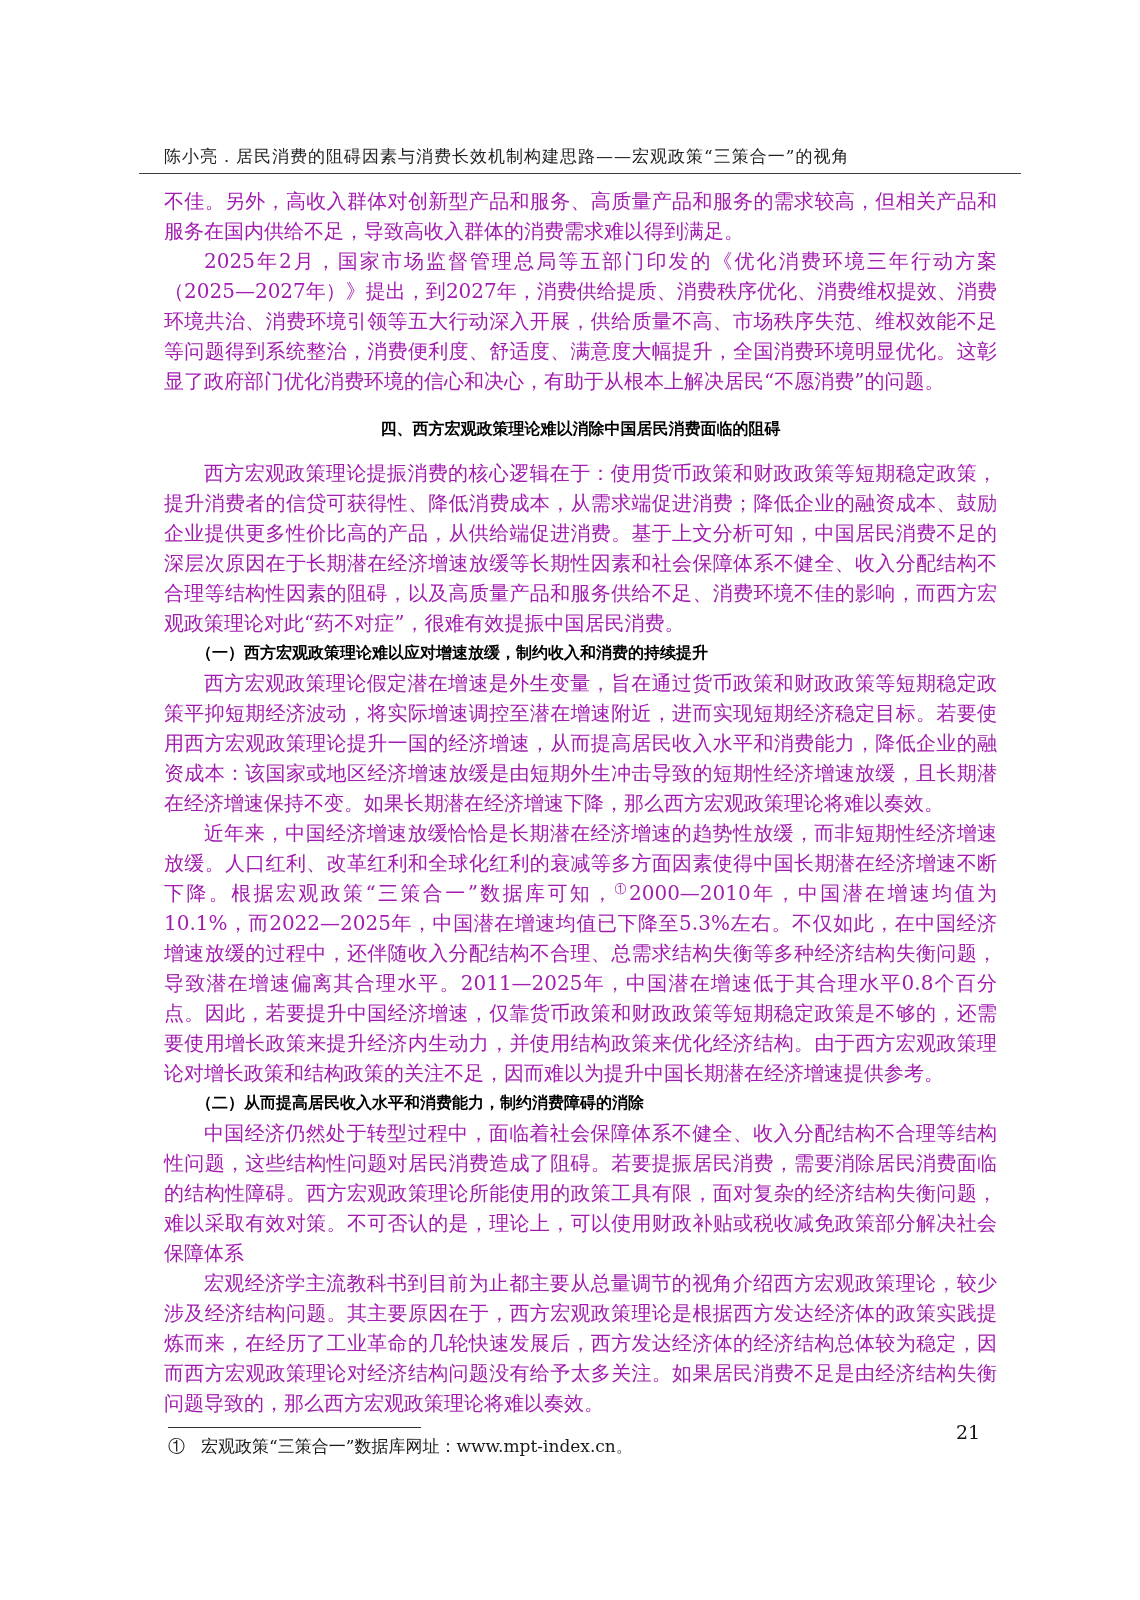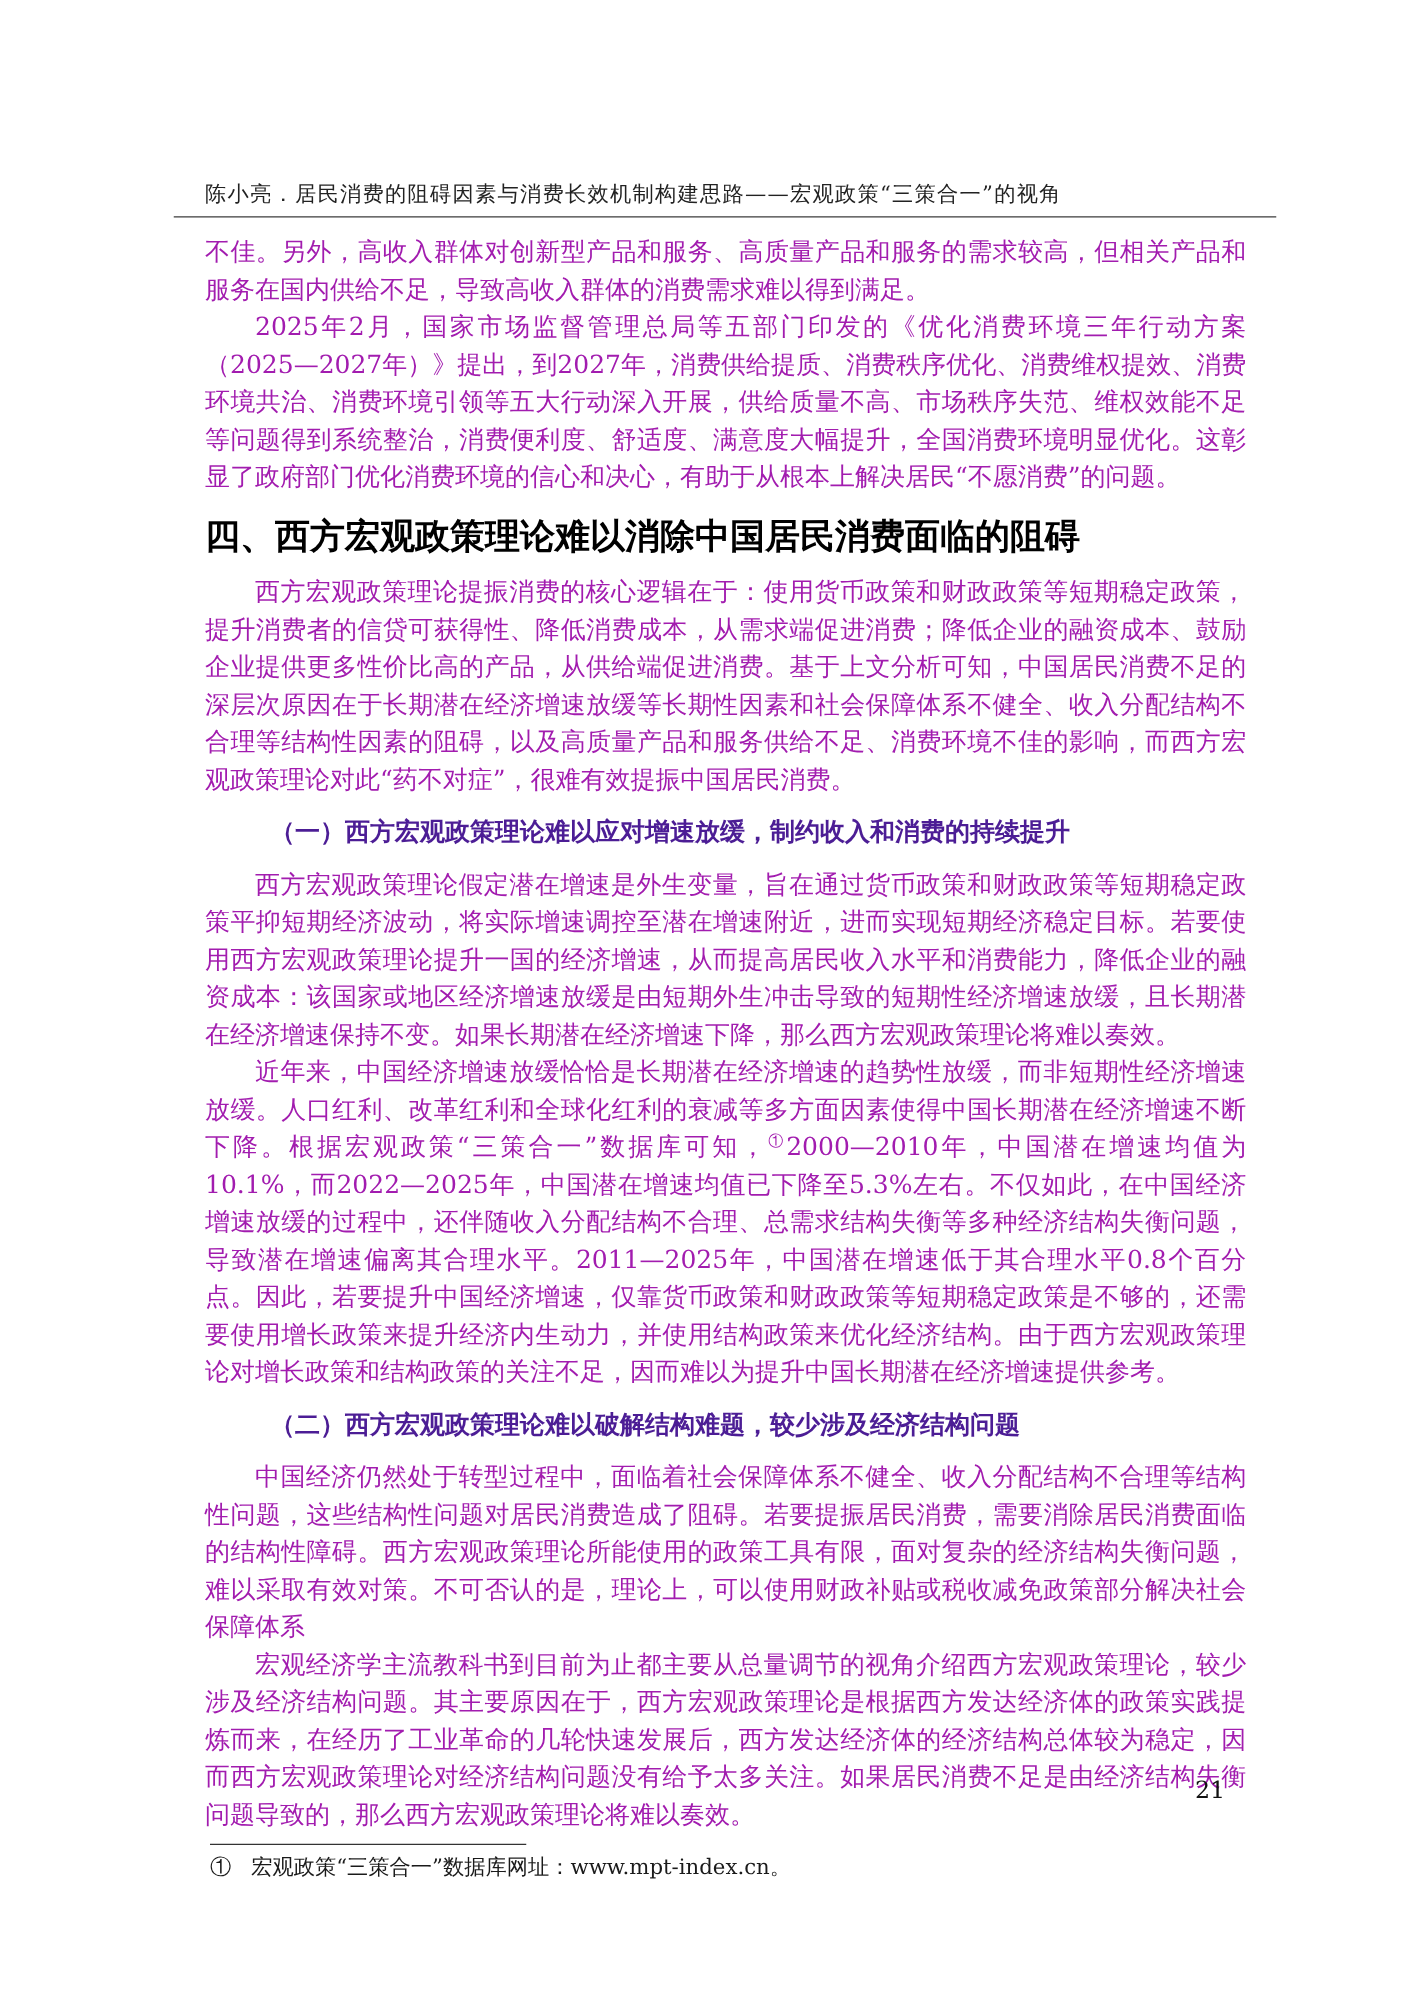--- a/index.html
+++ b/index.html
@@ -51,32 +51,33 @@
   .para.no-indent { text-indent: 0; }
   .para sup {
     font-size: 12px;
     line-height: 0;
     vertical-align: 7px;
   }
   .section-heading {
     margin: 17px 0 13px 0;
     font-family: "DejaVu Sans", "Liberation Sans", sans-serif;
     font-weight: 700;
-    font-size: 28px;
+    font-size: 16px;
     line-height: 32px;
+    text-align: center;
     color: #000;
   }
   .sub-heading {
-    margin: 12px;
+    margin: 0;
     font-family: "DejaVu Sans", "Liberation Sans", sans-serif;
     font-weight: 700;
-    font-size: 20px;
+    font-size: 16px;
     line-height: 30px;
     text-indent: 2em;
-    color: #4c1d95;
+    color: #000000;
   }
   
   .footnote-rule {
     margin: 9px 0 0 156px;
     width: 253px;
     height: 1px;
     background: #333;
   }
   .footnote {
     margin: 6px 0 0 156px;
@@ -113,21 +114,21 @@
 
     <h2 class="section-heading">四、西方宏观政策理论难以消除中国居民消费面临的阻碍</h2>
 
     <p class="para">西方宏观政策理论提振消费的核心逻辑在于：使用货币政策和财政政策等短期稳定政策，提升消费者的信贷可获得性、降低消费成本，从需求端促进消费；降低企业的融资成本、鼓励企业提供更多性价比高的产品，从供给端促进消费。基于上文分析可知，中国居民消费不足的深层次原因在于长期潜在经济增速放缓等长期性因素和社会保障体系不健全、收入分配结构不合理等结构性因素的阻碍，以及高质量产品和服务供给不足、消费环境不佳的影响，而西方宏观政策理论对此“药不对症”，很难有效提振中国居民消费。</p>
 
     <h3 class="sub-heading">（一）西方宏观政策理论难以应对增速放缓，制约收入和消费的持续提升</h3>
 
     <p class="para">西方宏观政策理论假定潜在增速是外生变量，旨在通过货币政策和财政政策等短期稳定政策平抑短期经济波动，将实际增速调控至潜在增速附近，进而实现短期经济稳定目标。若要使用西方宏观政策理论提升一国的经济增速，从而提高居民收入水平和消费能力，降低企业的融资成本：该国家或地区经济增速放缓是由短期外生冲击导致的短期性经济增速放缓，且长期潜在经济增速保持不变。如果长期潜在经济增速下降，那么西方宏观政策理论将难以奏效。</p>
     <p class="para">近年来，中国经济增速放缓恰恰是长期潜在经济增速的趋势性放缓，而非短期性经济增速放缓。人口红利、改革红利和全球化红利的衰减等多方面因素使得中国长期潜在经济增速不断下降。根据宏观政策“三策合一”数据库可知，<sup>①</sup>2000—2010年，中国潜在增速均值为10.1%，而2022—2025年，中国潜在增速均值已下降至5.3%左右。不仅如此，在中国经济增速放缓的过程中，还伴随收入分配结构不合理、总需求结构失衡等多种经济结构失衡问题，导致潜在增速偏离其合理水平。2011—2025年，中国潜在增速低于其合理水平0.8个百分点。因此，若要提升中国经济增速，仅靠货币政策和财政政策等短期稳定政策是不够的，还需要使用增长政策来提升经济内生动力，并使用结构政策来优化经济结构。由于西方宏观政策理论对增长政策和结构政策的关注不足，因而难以为提升中国长期潜在经济增速提供参考。</p>
 
-    <h3 class="sub-heading">（二）西方宏观政策理论难以破解结构难题，较少涉及经济结构问题</h3>
+    <h3 class="sub-heading">（二）从而提高居民收入水平和消费能力，制约消费障碍的消除</h3>
 
     <p class="para">中国经济仍然处于转型过程中，面临着社会保障体系不健全、收入分配结构不合理等结构性问题，这些结构性问题对居民消费造成了阻碍。若要提振居民消费，需要消除居民消费面临的结构性障碍。西方宏观政策理论所能使用的政策工具有限，面对复杂的经济结构失衡问题，难以采取有效对策。不可否认的是，理论上，可以使用财政补贴或税收减免政策部分解决社会保障体系</p>
     <p class="para">宏观经济学主流教科书到目前为止都主要从总量调节的视角介绍西方宏观政策理论，较少涉及经济结构问题。其主要原因在于，西方宏观政策理论是根据西方发达经济体的政策实践提炼而来，在经历了工业革命的几轮快速发展后，西方发达经济体的经济结构总体较为稳定，因而西方宏观政策理论对经济结构问题没有给予太多关注。如果居民消费不足是由经济结构失衡问题导致的，那么西方宏观政策理论将难以奏效。</p>
   </main>
 
   <footer>
     <div class="footnote-rule"></div>
     <div class="footnote">
       <span class="fn-marker">①</span><span class="fn-text">宏观政策“三策合一”数据库网址：www.mpt-index.cn。</span>
     </div>

